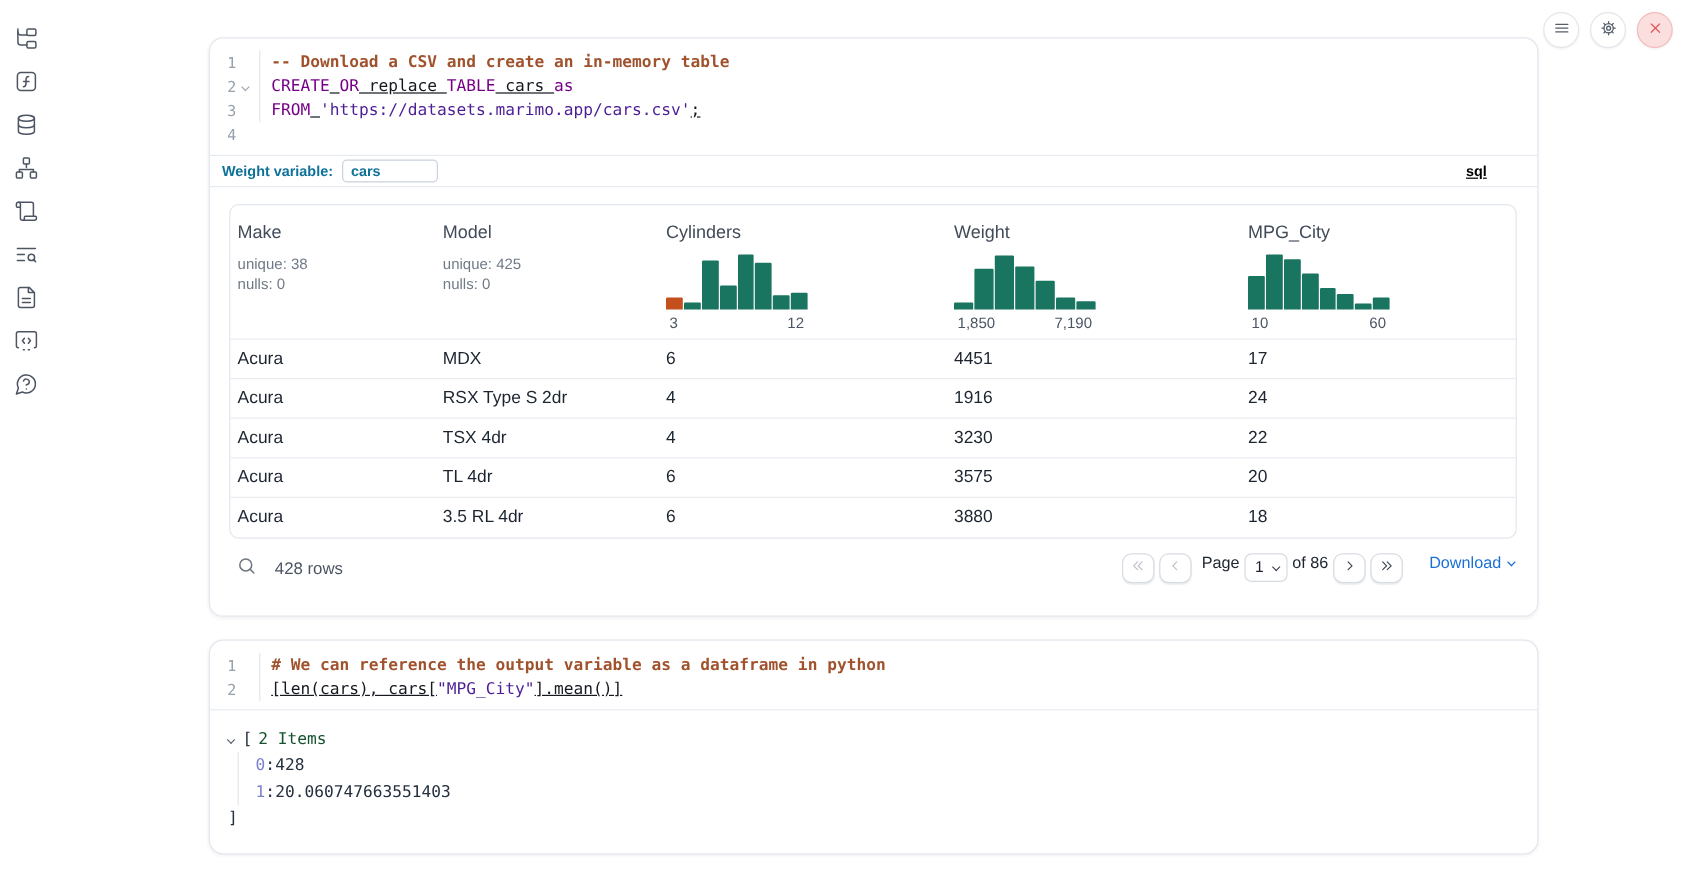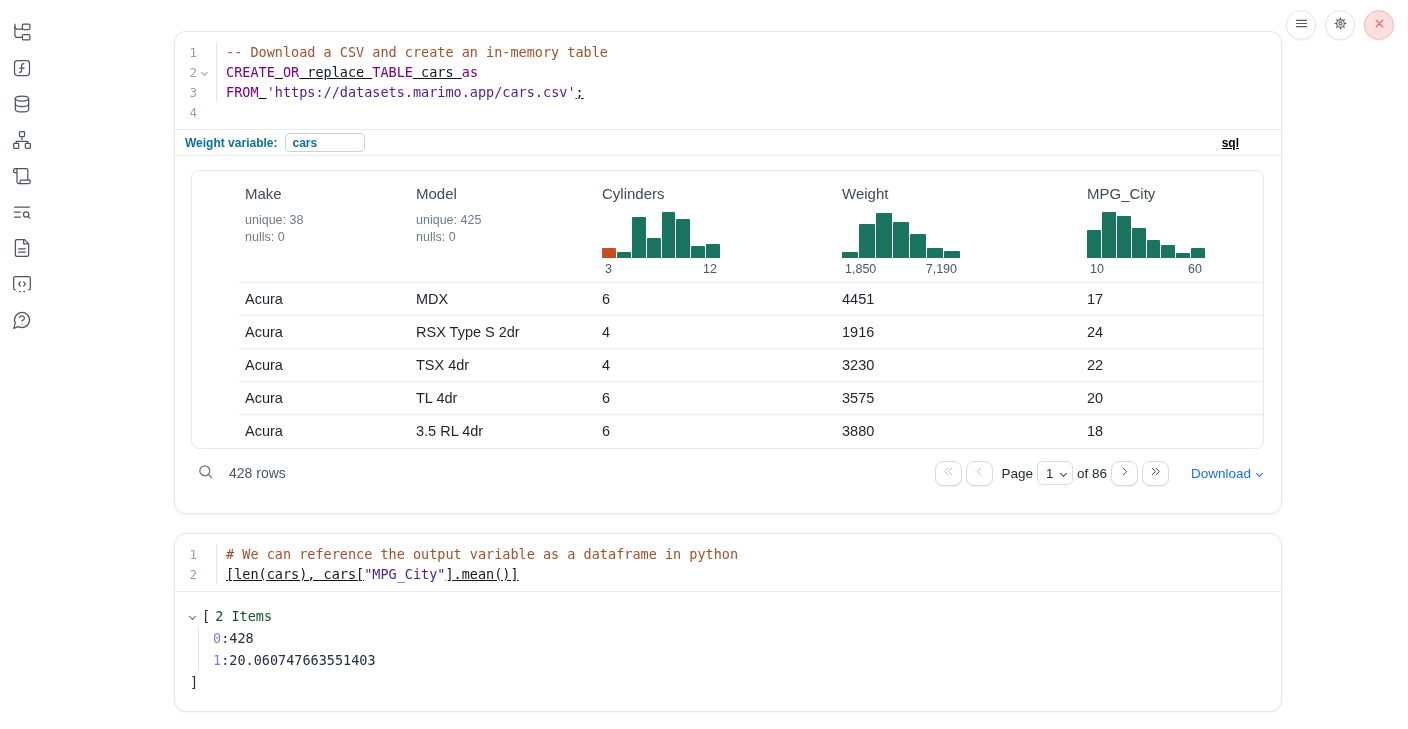--- a/index.html
+++ b/index.html
@@ -30,58 +30,58 @@
   #cell1 { top:31px; height:483px; }
   #cell2 { top:533px; height:179px; }
 
   .code-editor { padding:10px 0 7px 6px; }
   .code-line { display:flex; align-items:center; height:20px;
     font-family:"DejaVu Sans Mono", monospace; font-size:13.5px; }
   .ln { width:16px; text-align:right; color:#98a0aa; font-size:12.5px; flex:none; }
   .fold { width:15px; flex:none; display:flex; align-items:center; justify-content:center; }
   .code-text { border-left:1px solid #e2e6eb; padding-left:9px; margin-left:4px;
     align-self:stretch; display:flex; align-items:center; white-space:pre; }
-  .tok-comment { color:#a0522d; }
+  .tok-comment { color:#a0522d;font-weight:bold; }
   .tok-keyword { color:#770088; }
   .tok-string  { color:#4c1d95; }
   .tok-plain   { color:#15191f;text-decoration:underline; }
 
   .chev { width:5px; height:5px; border-right:1.4px solid #9aa1ab;
     border-bottom:1.4px solid #9aa1ab; transform:rotate(45deg);
     display:inline-block; }
 
   
   .outvar-row { height:26px; border-top:1px solid #e7ebf0; display:flex;
     align-items:center; padding:0 42px 0 10px; gap:8px; }
   .outvar-label { font-size:12px; font-weight:bold; color:#0d7198; }
   .outvar-input { width:80px; height:19px; border:1px solid #c9d2dc; border-radius:4px;
     font-size:12px; font-weight:bold; color:#0d7198; padding:0 6px;
     font-family:"Liberation Sans", sans-serif; }
   .lang-label { margin-left:auto; font-size:12px; font-weight:bold; color:#000000;text-decoration:underline; }
 
   
   .cell-output { border-top:1px solid #e7ebf0; padding:14px 17px 10px 16px; }
-  .data-table-box { border:1px solid #e3e7ee; border-radius:8px; overflow:hidden;padding-left:47px; }
+  .data-table-box { border:1px solid #e3e7ee; border-radius:8px; overflow:hidden; }
   table { width:100%; border-collapse:collapse; table-layout:fixed; }
   thead th { text-align:left; vertical-align:top; padding:14px 8px 6px 6px; font-weight:normal; }
   .col-label { font-size:15px; color:#414b59; }
   .col-meta { margin-top:10px; font-size:12.5px; color:#707a87; line-height:1.38; }
   .hist { margin-top:6px; width:118px; }
   .hist-bars { display:flex; align-items:flex-end; gap:1px; height:50px; }
   .hist-bar { flex:1; border-radius:1px 1px 0 0; }
   .hist-axis { display:flex; justify-content:space-between; font-size:12.5px;
     color:#4b5563; margin-top:4px; padding:0 3px; }
   tbody tr { border-top:1px solid #e8ecf1; }
   tbody td { padding:8px 8px 8px 6px; font-size:14.5px; color:#1c2430; height:33px; }
 
   
   .table-footer { display:flex; align-items:center; padding:12px 2px 2px 6px; }
   .rowcount { display:flex; align-items:center; gap:15px; color:#4b5563; font-size:14px; }
   .rowcount svg { width:17px; height:17px; stroke:#6e7681; fill:none; stroke-width:1.8; stroke-linecap:round; }
-  .pager { margin-left:auto; display:flex; align-items:center; gap:4px; }
+  .pager { margin-left:auto; display:flex; align-items:flex-start; gap:4px; }
   .page-btn { width:27px; height:25px; border:1px solid #d7dce2; border-radius:8px;
     background:#fff; box-shadow:0 1px 1px rgba(15,23,42,.07);
     display:flex; align-items:center; justify-content:center; cursor:pointer; }
   .page-btn svg { width:13px; height:13px; fill:none; stroke-width:1.8;
     stroke-linecap:round; stroke-linejoin:round; }
   .page-btn.dim svg { stroke:#b9bfc7; }
   .page-btn.on  svg { stroke:#3c4350; }
   .pg-text { font-size:13.5px; color:#1c2430; }
   .pg-text.lbl { margin-left:4px; }
   .select-wrap { position:relative; display:inline-flex; align-items:center;

